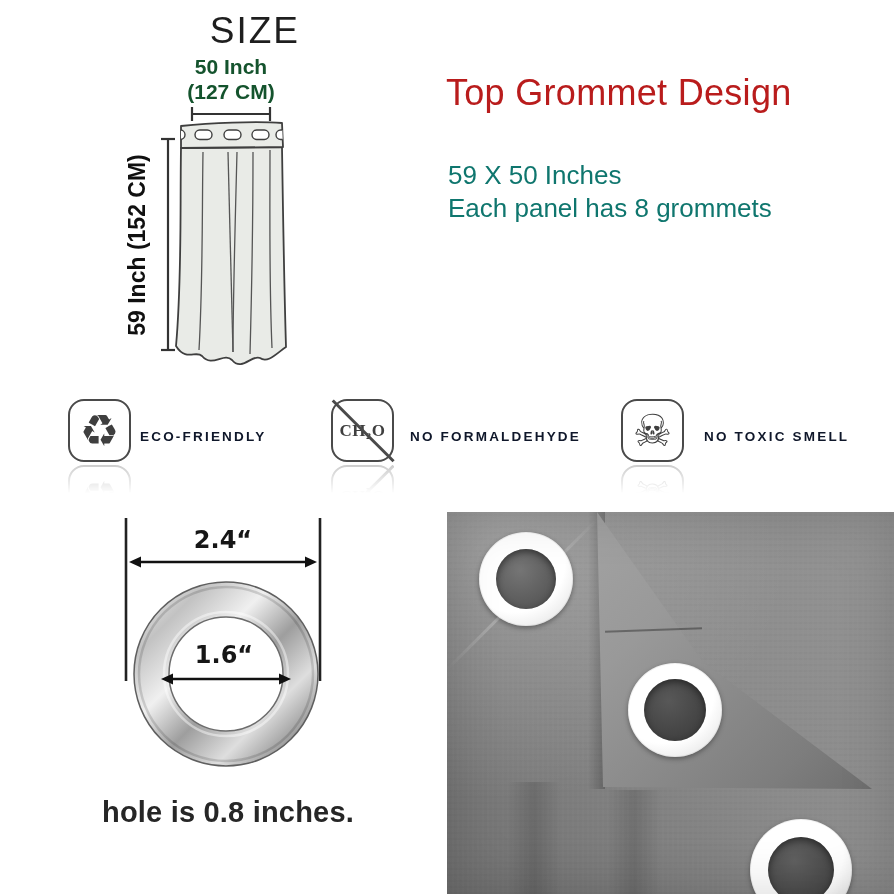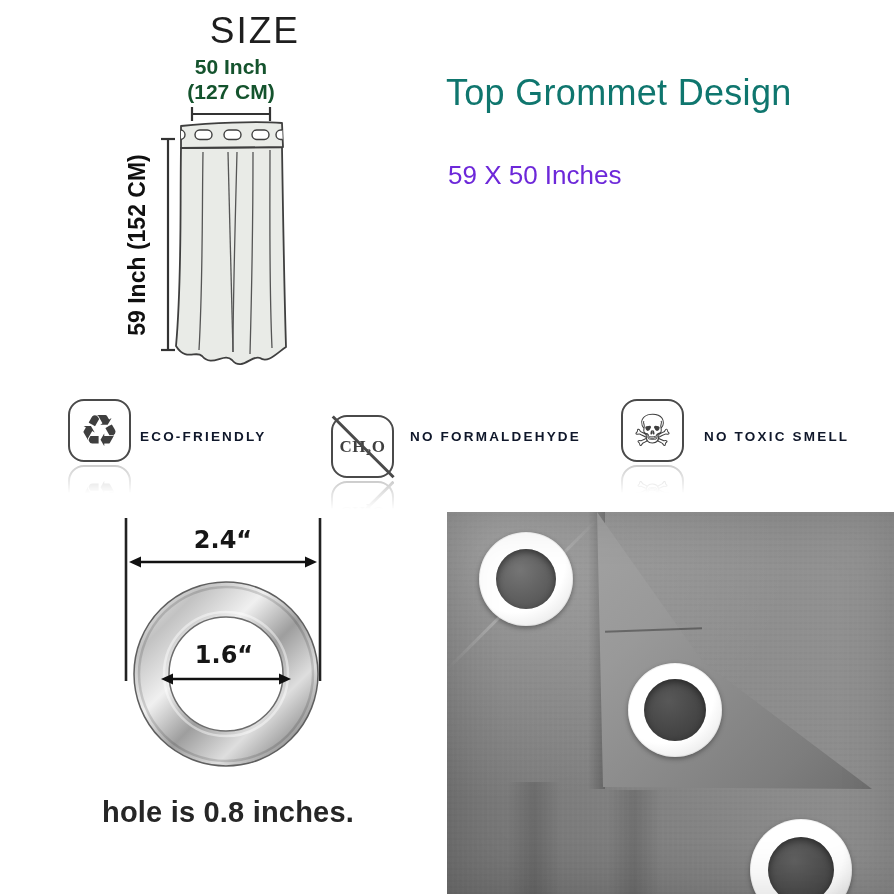--- a/index.html
+++ b/index.html
@@ -10,23 +10,23 @@
 
   
   .size-title{left:160px;top:10px;width:140px;text-align:right;
               font-size:37px;font-weight:400;letter-spacing:2px;color:#1e1e1e;}
   .width-label{left:151px;top:54px;width:160px;text-align:center;
                font-size:21px;font-weight:700;line-height:25px;color:#14532d;}
   .height-label{left:8px;top:230px;width:258px;height:30px;text-align:center;
                 font-size:23px;font-weight:700;color:#101010;
                 transform:rotate(-90deg);transform-origin:50% 50%;line-height:30px;}
   .gd-title{left:446px;top:72px;width:420px;font-size:36px;font-weight:400;
-            letter-spacing:.3px;color:#0f766e;}
+            letter-spacing:.3px;color:#b91c1c;}
   .gd-sub{left:448px;top:159px;width:400px;font-size:26px;font-weight:400;
-          line-height:33px;color:#6d28d9;}
+          line-height:33px;color:#0f766e;}
 
   
   .feature-badge{width:63px;height:63px;border:2.2px solid #4a4a4a;border-radius:16px;
       background:#fff;display:flex;align-items:center;justify-content:center;
       box-sizing:border-box;position:absolute;
       -webkit-box-reflect:below 3px linear-gradient(transparent 55%, rgba(0,0,0,.28));}
   .badge-glyph{font-size:44px;line-height:1;color:#3f3f3f;}
   .badge-glyph.chem{font-family:"Liberation Serif",serif;font-size:17px;font-weight:700;
                     letter-spacing:.5px;}
   .slash{position:absolute;left:50%;top:50%;width:2.6px;height:86px;background:#4a4a4a;
@@ -159,28 +159,29 @@
   <div class="abs size-title">SIZE</div>
   <div class="abs width-label">
     <div>50 Inch</div>
     <div>(127 CM)</div>
   </div>
   <div class="abs height-label">59 Inch (152 CM)</div>
 
   <div class="abs gd-title">Top Grommet Design</div>
   <div class="abs gd-sub">
     <div>59 X 50 Inches</div>
+    <div>Each panel has 8 grommets</div>
   </div>
 
   <div class="feature-badge" style="left:68px;top:399px;">
     <span class="badge-glyph">♻</span>
   </div>
   <div class="abs feature-label" style="left:140px;">ECO-FRIENDLY</div>
 
-  <div class="feature-badge" style="left:331px;top:399px;margin-top:16px;">
+  <div class="feature-badge" style="left:331px;top:399px;">
     <span class="badge-glyph chem">CH₂O</span>
     <span class="slash"></span>
   </div>
   <div class="abs feature-label" style="left:410px;">NO FORMALDEHYDE</div>
 
   <div class="feature-badge" style="left:621px;top:399px;">
     <span class="badge-glyph">☠</span>
   </div>
   <div class="abs feature-label" style="left:704px;">NO TOXIC SMELL</div>
 

